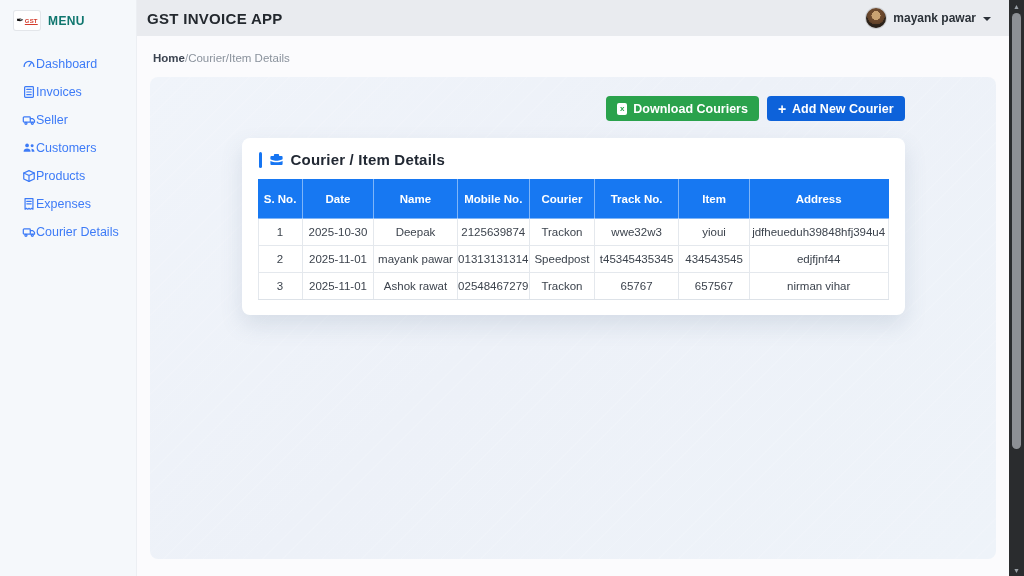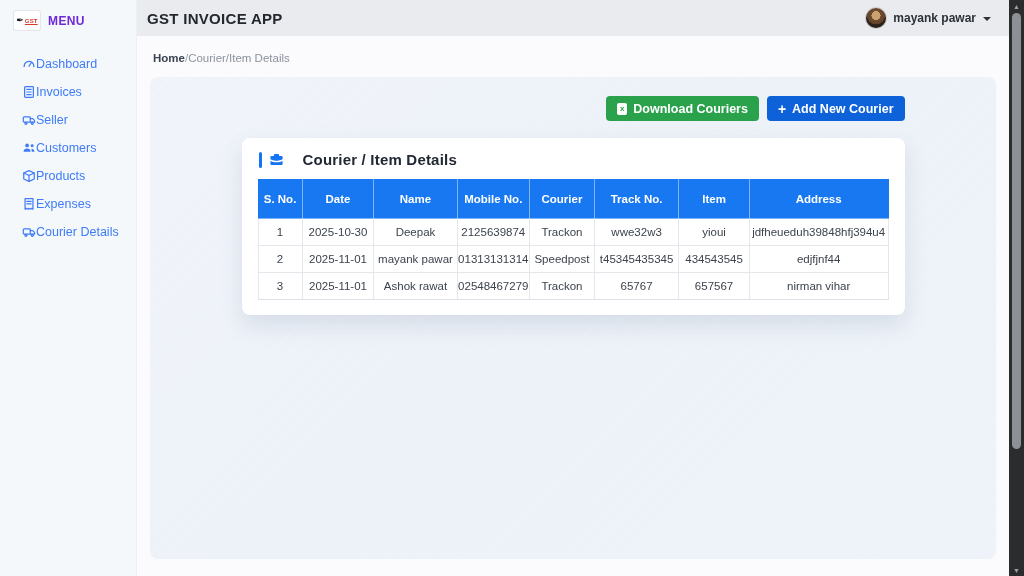--- a/index.html
+++ b/index.html
@@ -7,21 +7,21 @@
     font-family:"Liberation Sans","DejaVu Sans",sans-serif; background:#fbfcfd; }
 
   
   .sidebar { position:absolute; left:0; top:0; width:137px; height:576px;
     background:#f5f8fb; border-right:1px solid #eceff3; z-index:2; }
   .brand-row { display:flex; align-items:center; gap:8px; padding:11px 0 10px 14px; }
   .logo-box { width:26px; height:19px; background:#fff; border-radius:2px;
     box-shadow:0 0 0 1px #e3e6ea; display:flex; align-items:center; justify-content:center; gap:1px; }
   .logo-mark { font-size:9px; line-height:1; color:#111; }
   .logo-text { font-size:6px; font-weight:700; color:#d43a2a; text-decoration:underline; letter-spacing:.2px; }
-  .menu-label { font-size:12px; font-weight:700; color:#6d28d9; letter-spacing:.4px; }
+  .menu-label { font-size:12px; font-weight:700; color:#0f766e; letter-spacing:.4px; }
   .nav { margin-top:10px; }
   .nav-item { display:flex; align-items:center; padding:7px 10px 7px 22px;
     color:#3d7bf7; font-size:12.5px; cursor:pointer; }
   .nav-item svg { width:14px; height:14px; flex:0 0 14px; stroke:#3d7bf7; fill:none;
     stroke-width:1.4; stroke-linecap:round; stroke-linejoin:round; }
   .nav-item svg .fill { fill:#3d7bf7; stroke:none; }
 
   
   .main { position:absolute; left:137px; top:0; width:872px; height:576px; background:#fbfbfd; }
   .topbar { height:36px; background:#e9ebef; display:flex; align-items:center;
@@ -58,21 +58,21 @@
     display:flex; align-items:center; justify-content:center;
     font-size:8px; font-weight:700; color:#2aa24c; line-height:1; }
   .plus { font-size:14px; font-weight:700; line-height:1; }
 
   
   .card { width:663px; margin:17px auto 0; background:#fff; border-radius:8px;
     box-shadow:0 10px 22px rgba(90,110,140,.16); padding:13px 16px 15px; position:relative; z-index:1; }
   .card-head { display:flex; align-items:center; gap:7px; margin:0 0 11px 1px; }
   .title-bar { width:3px; height:16px; background:#1675f2; border-radius:2px; }
   .briefcase { width:15px; height:15px; fill:#1675f2; }
-  .card-title { font-size:15px; font-weight:700; color:#212833; letter-spacing:.2px;margin-left:12px; }
+  .card-title { font-size:15px; font-weight:700; color:#212833; letter-spacing:.2px; }
 
   table { width:100%; border-collapse:collapse; table-layout:fixed; }
   thead th { background:#1778f2; color:#fff; font-size:11.5px; font-weight:700;
     height:39px; border:1px solid rgba(255,255,255,.45); border-top:1px solid #1778f2;
     text-align:center; }
   thead th:first-child { border-left:1px solid #1778f2; }
   thead th:last-child { border-right:1px solid #1778f2; }
   tbody td { background:#fff; color:#3c434d; font-size:11.5px; height:27px;
     border:1px solid #e4e8ed; text-align:center; overflow:hidden; white-space:nowrap; }
   tbody tr:last-child td { border-bottom:1px solid #dde2e8; }

